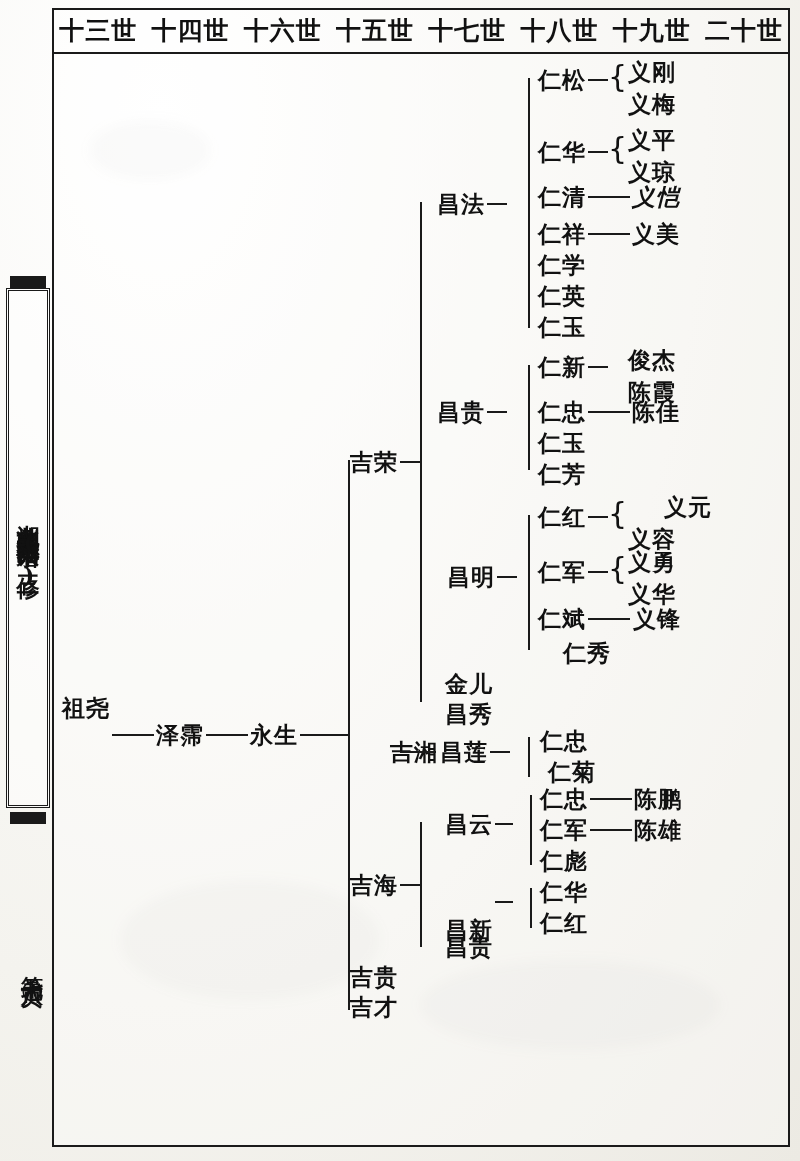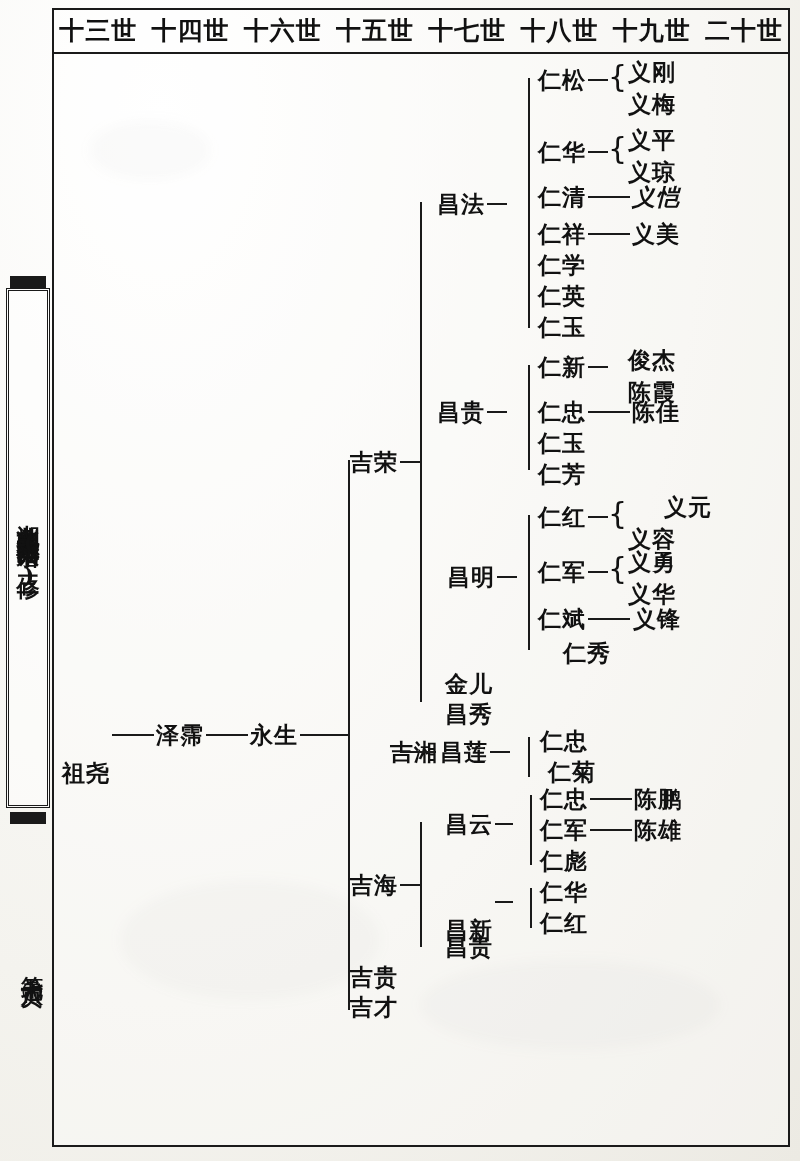--- a/index.html
+++ b/index.html
@@ -172,21 +172,21 @@
   <div class="spine-cap top"></div>
   <div class="spine">
     <div class="spine-inner">
       <div class="spine-text">湖北荆州以恭系陈氏宗谱(三修)</div>
     </div>
   </div>
   <div class="spine-cap bottom"></div>
 
   <div class="page-number">第七〇八页</div>
 
-  <div class="node" style="left:62px; top:761px;">祖尧</div>
+  <div class="node" style="left:62px; top:696px;">祖尧</div>
   <div class="dash" style="left:112px; top:734px; width:42px;"></div>
   <div class="node" style="left:156px; top:723px;">泽霈</div>
   <div class="dash" style="left:206px; top:734px; width:42px;"></div>
   <div class="node" style="left:250px; top:723px;">永生</div>
   <div class="dash" style="left:300px; top:734px; width:24px;"></div>
 
   <div class="vline" style="left:348px; top:460px; height:550px;"></div>
   <div class="dash" style="left:324px; top:734px; width:24px;"></div>
 
   <div class="node" style="left:350px; top:450px;">吉荣</div>

